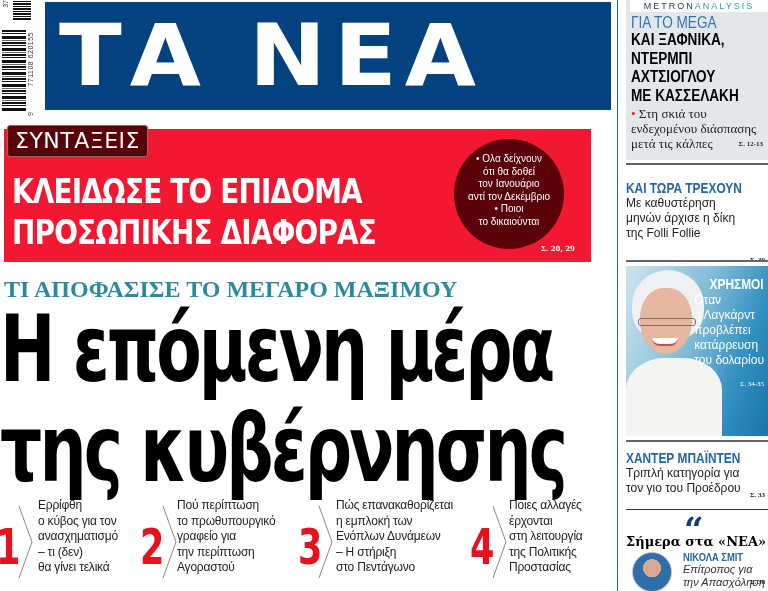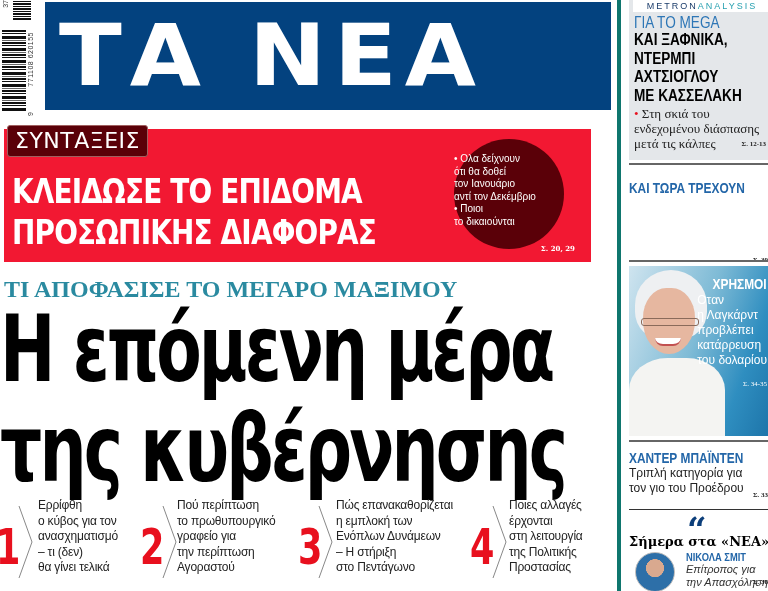--- a/index.html
+++ b/index.html
@@ -21,39 +21,39 @@
     display: flex; align-items: center; padding-left: 14px; }
   .masthead .logo { color: #fff; font-family: "DejaVu Sans", sans-serif; font-weight: bold; font-size: 92px; letter-spacing: 8px; line-height: 1; transform: scaleY(0.92); }
 
   
   .red-banner { position: absolute; left: 4px; top: 129px; width: 587px; height: 133px; background: #f21832; }
   .red-banner .tag { position: absolute; left: 3px; top: -4px; background: #5a0008; border: 1px solid #a06060; border-radius: 3px;
     color: #fff; font-family: "DejaVu Sans", sans-serif; font-size: 22px; padding: 1px 7px; line-height: 28px; letter-spacing: 0.5px; }
   .red-banner .headline { position: absolute; left: 8px; top: 42px; color: #fff; font-family: "DejaVu Sans", sans-serif; font-weight: bold;
     font-size: 34px; line-height: 41px; letter-spacing: -1px; transform: scaleX(0.82); transform-origin: left top; white-space: nowrap; }
   .red-banner .circle { position: absolute; left: 450px; top: 10px; width: 110px; height: 110px; border-radius: 50%; background: #5a0008;
-    color: #fff; font-size: 10px; line-height: 12.5px; padding-top: 14px; }
+    color: #fff; font-size: 10px; line-height: 12.5px; text-align: center; padding-top: 14px; }
   .red-banner .circle div { white-space: nowrap; }
   .red-banner .pageref { position: absolute; right: 16px; bottom: 9px; color: #fff; font-family: "DejaVu Serif", serif; font-weight: bold; font-size: 7px; }
 
   
   .kicker { position: absolute; left: 4px; top: 276px; color: #2a8aa0; font-family: "Liberation Serif", serif; font-weight: bold; font-size: 24px; letter-spacing: 0px; white-space: nowrap; }
   .main-head { position: absolute; left: 0px; top: 300px; color: #000; font-family: "DejaVu Sans", sans-serif; font-weight: bold;
     font-size: 92px; line-height: 100px; letter-spacing: -4px; transform: scaleX(0.72); transform-origin: left top; white-space: nowrap; }
 
   
   .bullets { position: absolute; left: 0; top: 496px; width: 610px; height: 95px; }
   .bullet { position: absolute; top: 0; height: 95px; }
   .bullet .num { position: absolute; top: 26px; color: #e8101e; font-family: "DejaVu Sans", sans-serif; font-weight: bold; font-size: 50px; line-height: 50px;
     transform: scaleX(0.7); transform-origin: left top; }
   .bullet .chev-line { position: absolute; top: 10px; width: 15px; height: 72px; }
   .bullet .text { position: absolute; top: 2px; font-size: 12px; line-height: 15.5px; color: #222; white-space: nowrap; letter-spacing: -0.2px; }
 
   
-  .right-col { position: absolute; left: 617px; top: 0; width: 151px; height: 591px; border-left: 4px solid #0f766e; }
+  .right-col { position: absolute; left: 617px; top: 0; width: 151px; height: 591px; border-left: 1px solid #0f766e; }
   .poll-box { position: absolute; left: 8px; top: 0; width: 143px; height: 160px; background: #e4e7ea; }
   .poll-box .metron { position: absolute; left: 4px; top: 0px; background: #fff; width: 138px; height: 12px; font-size: 9px; letter-spacing: 2px; line-height: 12px; text-align: center; color: #1b3c6a; }
   .poll-box .metron .analysis { color: #27a0b0; }
   .poll-box .poll-kicker { position: absolute; left: 5px; top: 14px; color: #2d76b6; font-size: 16px; line-height: 18px; white-space: nowrap; transform: scaleX(0.85); transform-origin: left top; }
   .poll-box .poll-title { position: absolute; left: 5px; top: 31px; color: #000; font-weight: bold; font-size: 16px; line-height: 18.5px; transform: scaleX(0.85); transform-origin: left top; white-space: nowrap; }
   .poll-box .poll-sub { position: absolute; left: 5px; top: 106px; color: #222; font-family: "Liberation Serif", serif; font-size: 13px; line-height: 15px; white-space: nowrap; }
   .poll-box .poll-sub .dot { color: #e8101e; }
   .poll-box .pref { position: absolute; right: 6px; top: 140px; font-family: "Liberation Serif", serif; font-weight: bold; font-size: 7px; color: #222; }
 
   .rule { position: absolute; left: 8px; width: 143px; height: 2px; background: #666; }
@@ -193,20 +193,25 @@
       <div>ενδεχομένου διάσπασης</div>
       <div>μετά τις κάλπες</div>
     </div>
     <span class="pref">Σ. 12-13</span>
   </div>
 
   <div class="rule" style="top:163px;"></div>
 
   <div class="story" style="top:180px; height:72px;">
     <div class="st-head">ΚΑΙ ΤΩΡΑ ΤΡΕΧΟΥΝ</div>
+    <div class="st-body">
+      <div>Με καθυστέρηση</div>
+      <div>μηνών άρχισε η δίκη</div>
+      <div>της Folli Follie</div>
+    </div>
     <span class="pref" style="top:76px;">Σ. 39</span>
   </div>
 
   <div class="rule" style="top:260px;"></div>
 
   <div class="lagarde">
     <div class="jacket"></div>
     <div class="hair"></div>
     <div class="face"></div>
     <div class="glasses"></div>

